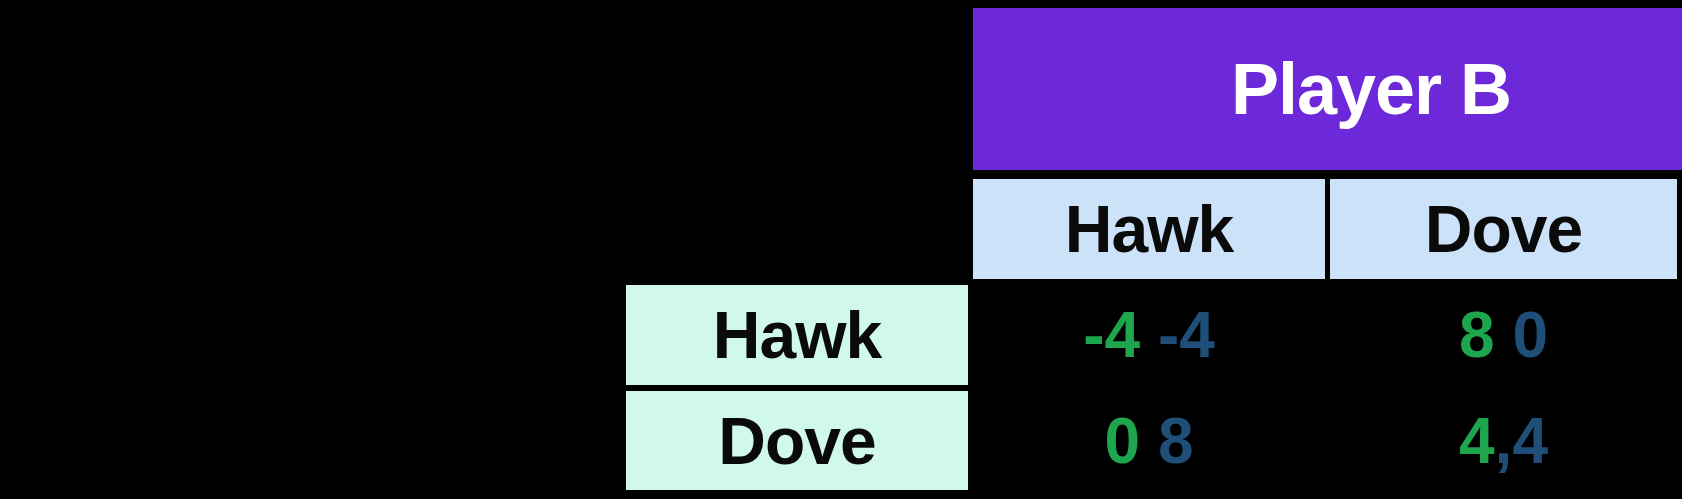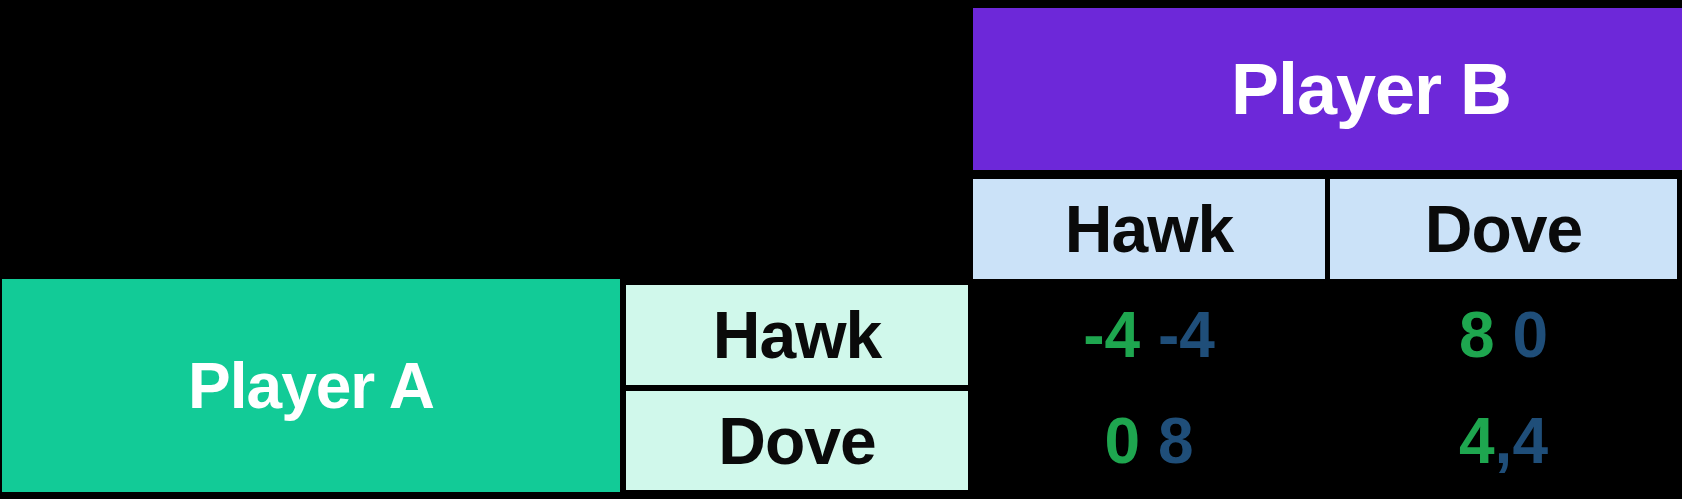--- a/index.html
+++ b/index.html
@@ -73,21 +73,20 @@
 <body>
 
 <div class="stage">
 
   <div class="cell header-b">Player B</div>
 
   <div class="cell col-label col-hawk">Hawk</div>
 
   <div class="cell col-label col-dove">Dove</div>
 
-  <div class="cell header-a">Player A</div>
 
   <div class="cell row-label row-hawk">Hawk</div>
 
   <div class="cell row-label row-dove">Dove</div>
 
   <div class="payoff p00">
     <span class="pa">-4</span><span class="sep"> </span><span class="pb">-4</span>
   </div>
 
   <div class="payoff p01">

